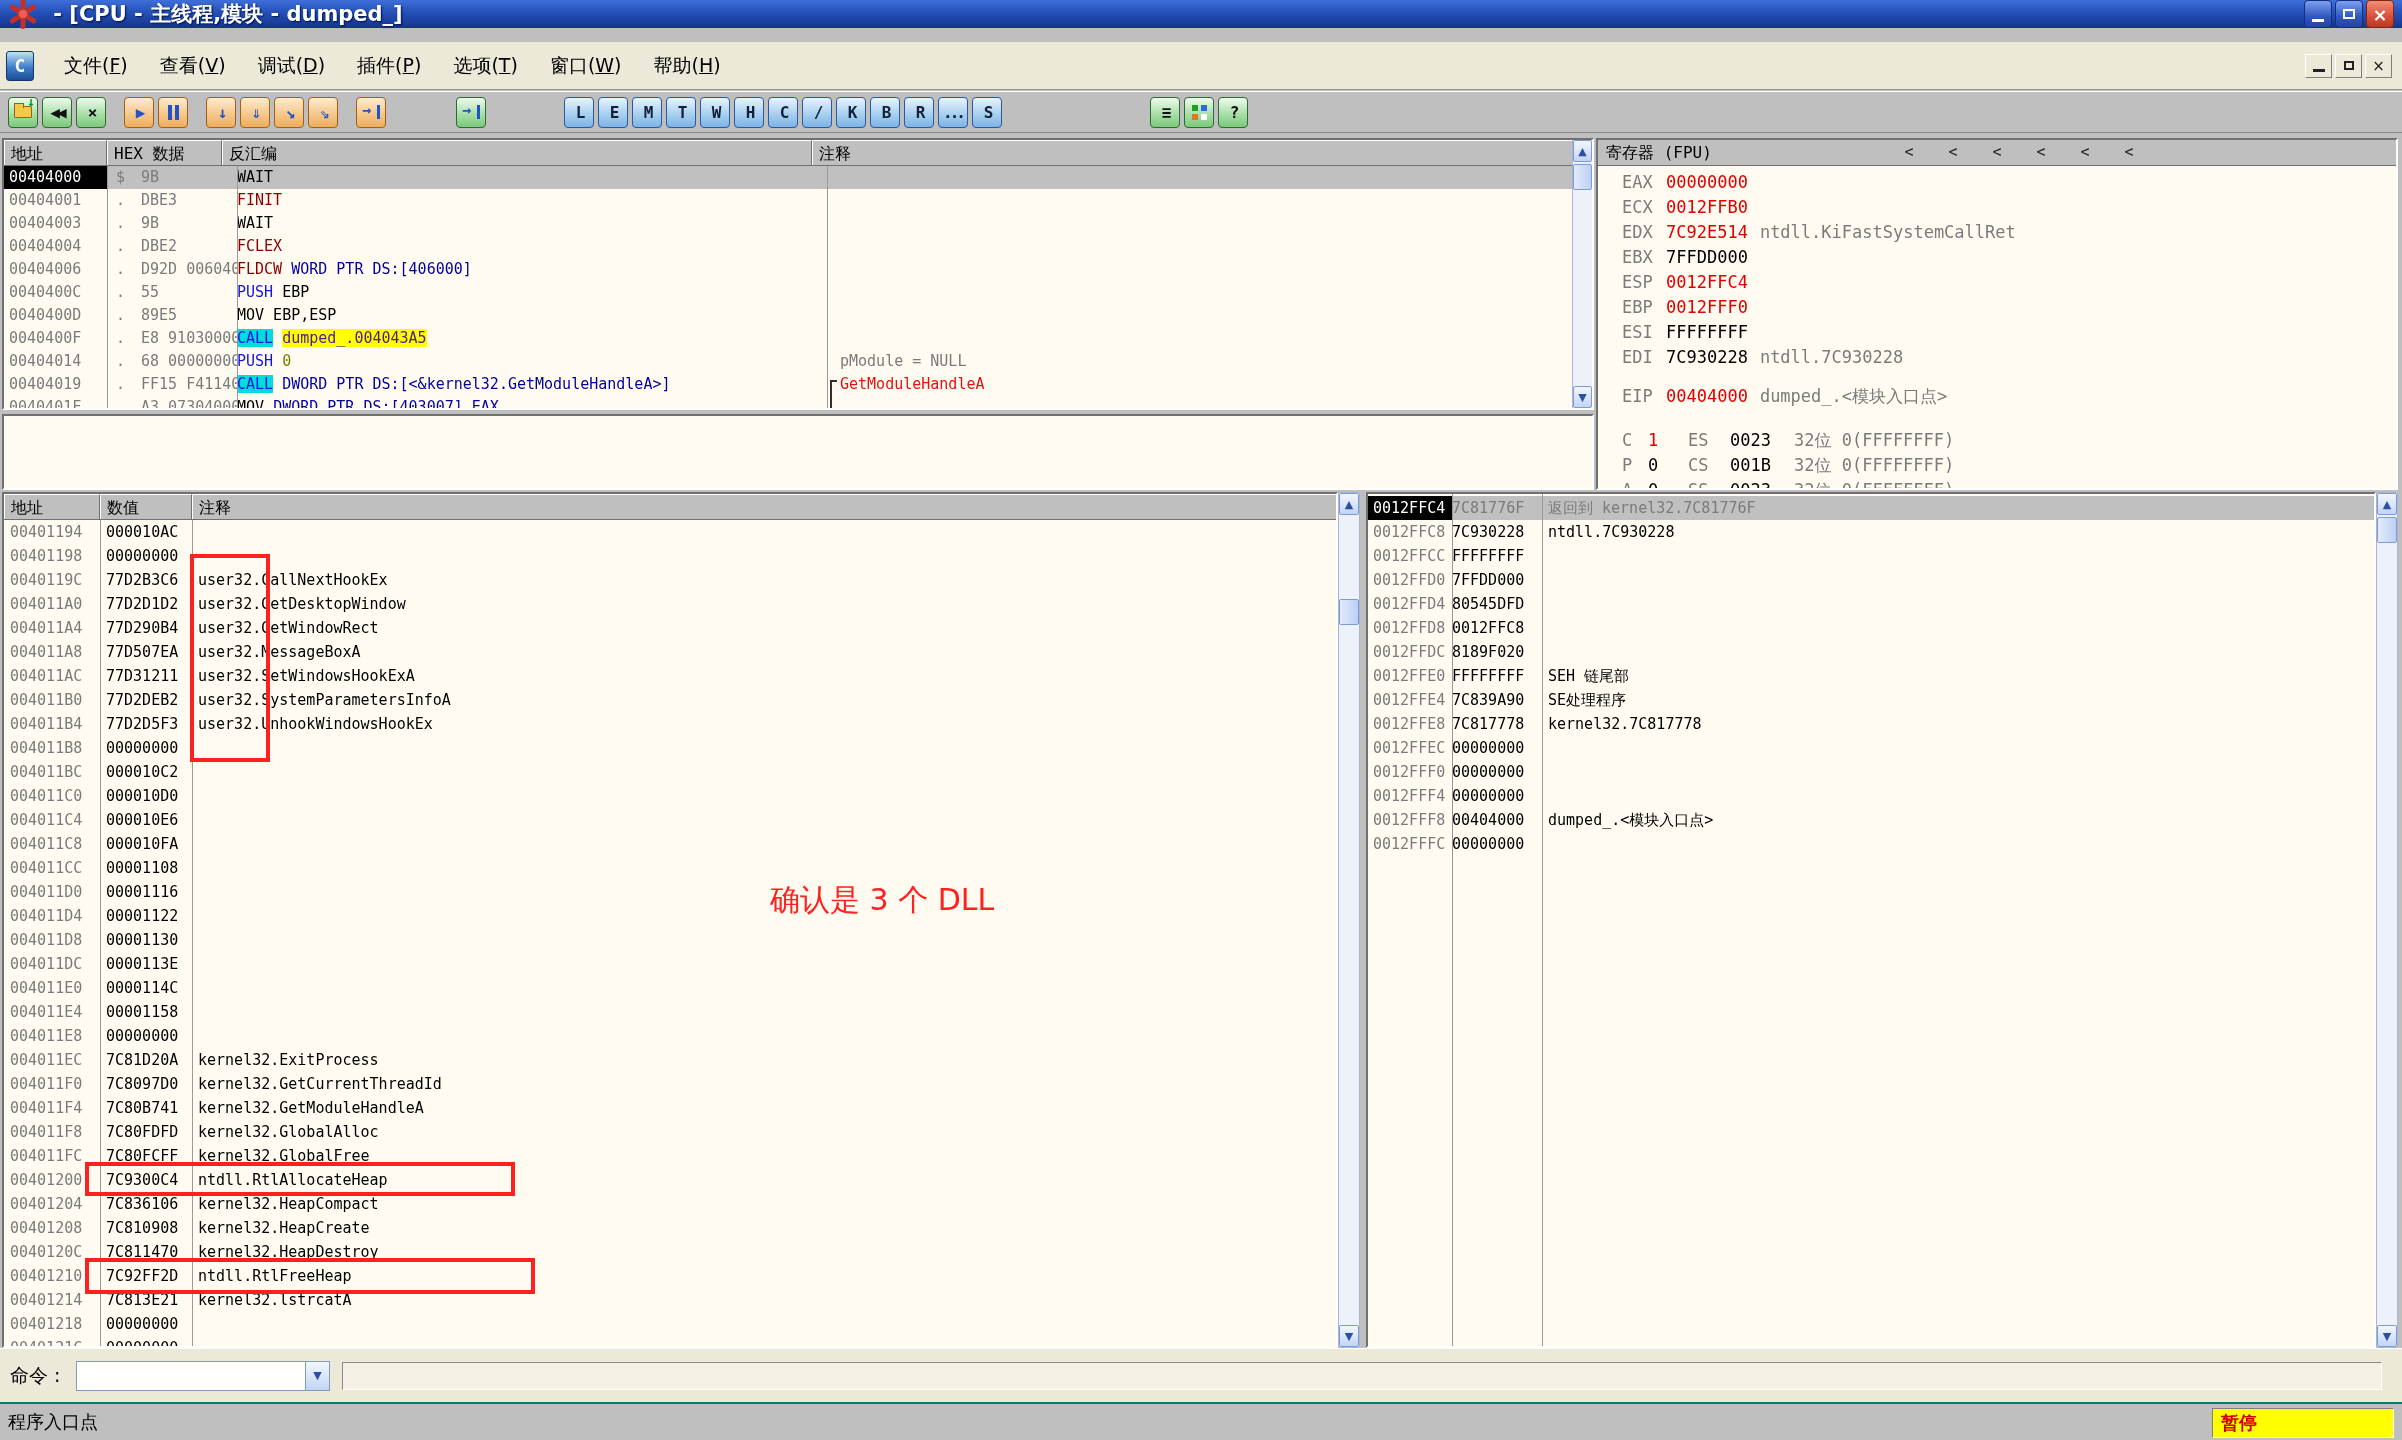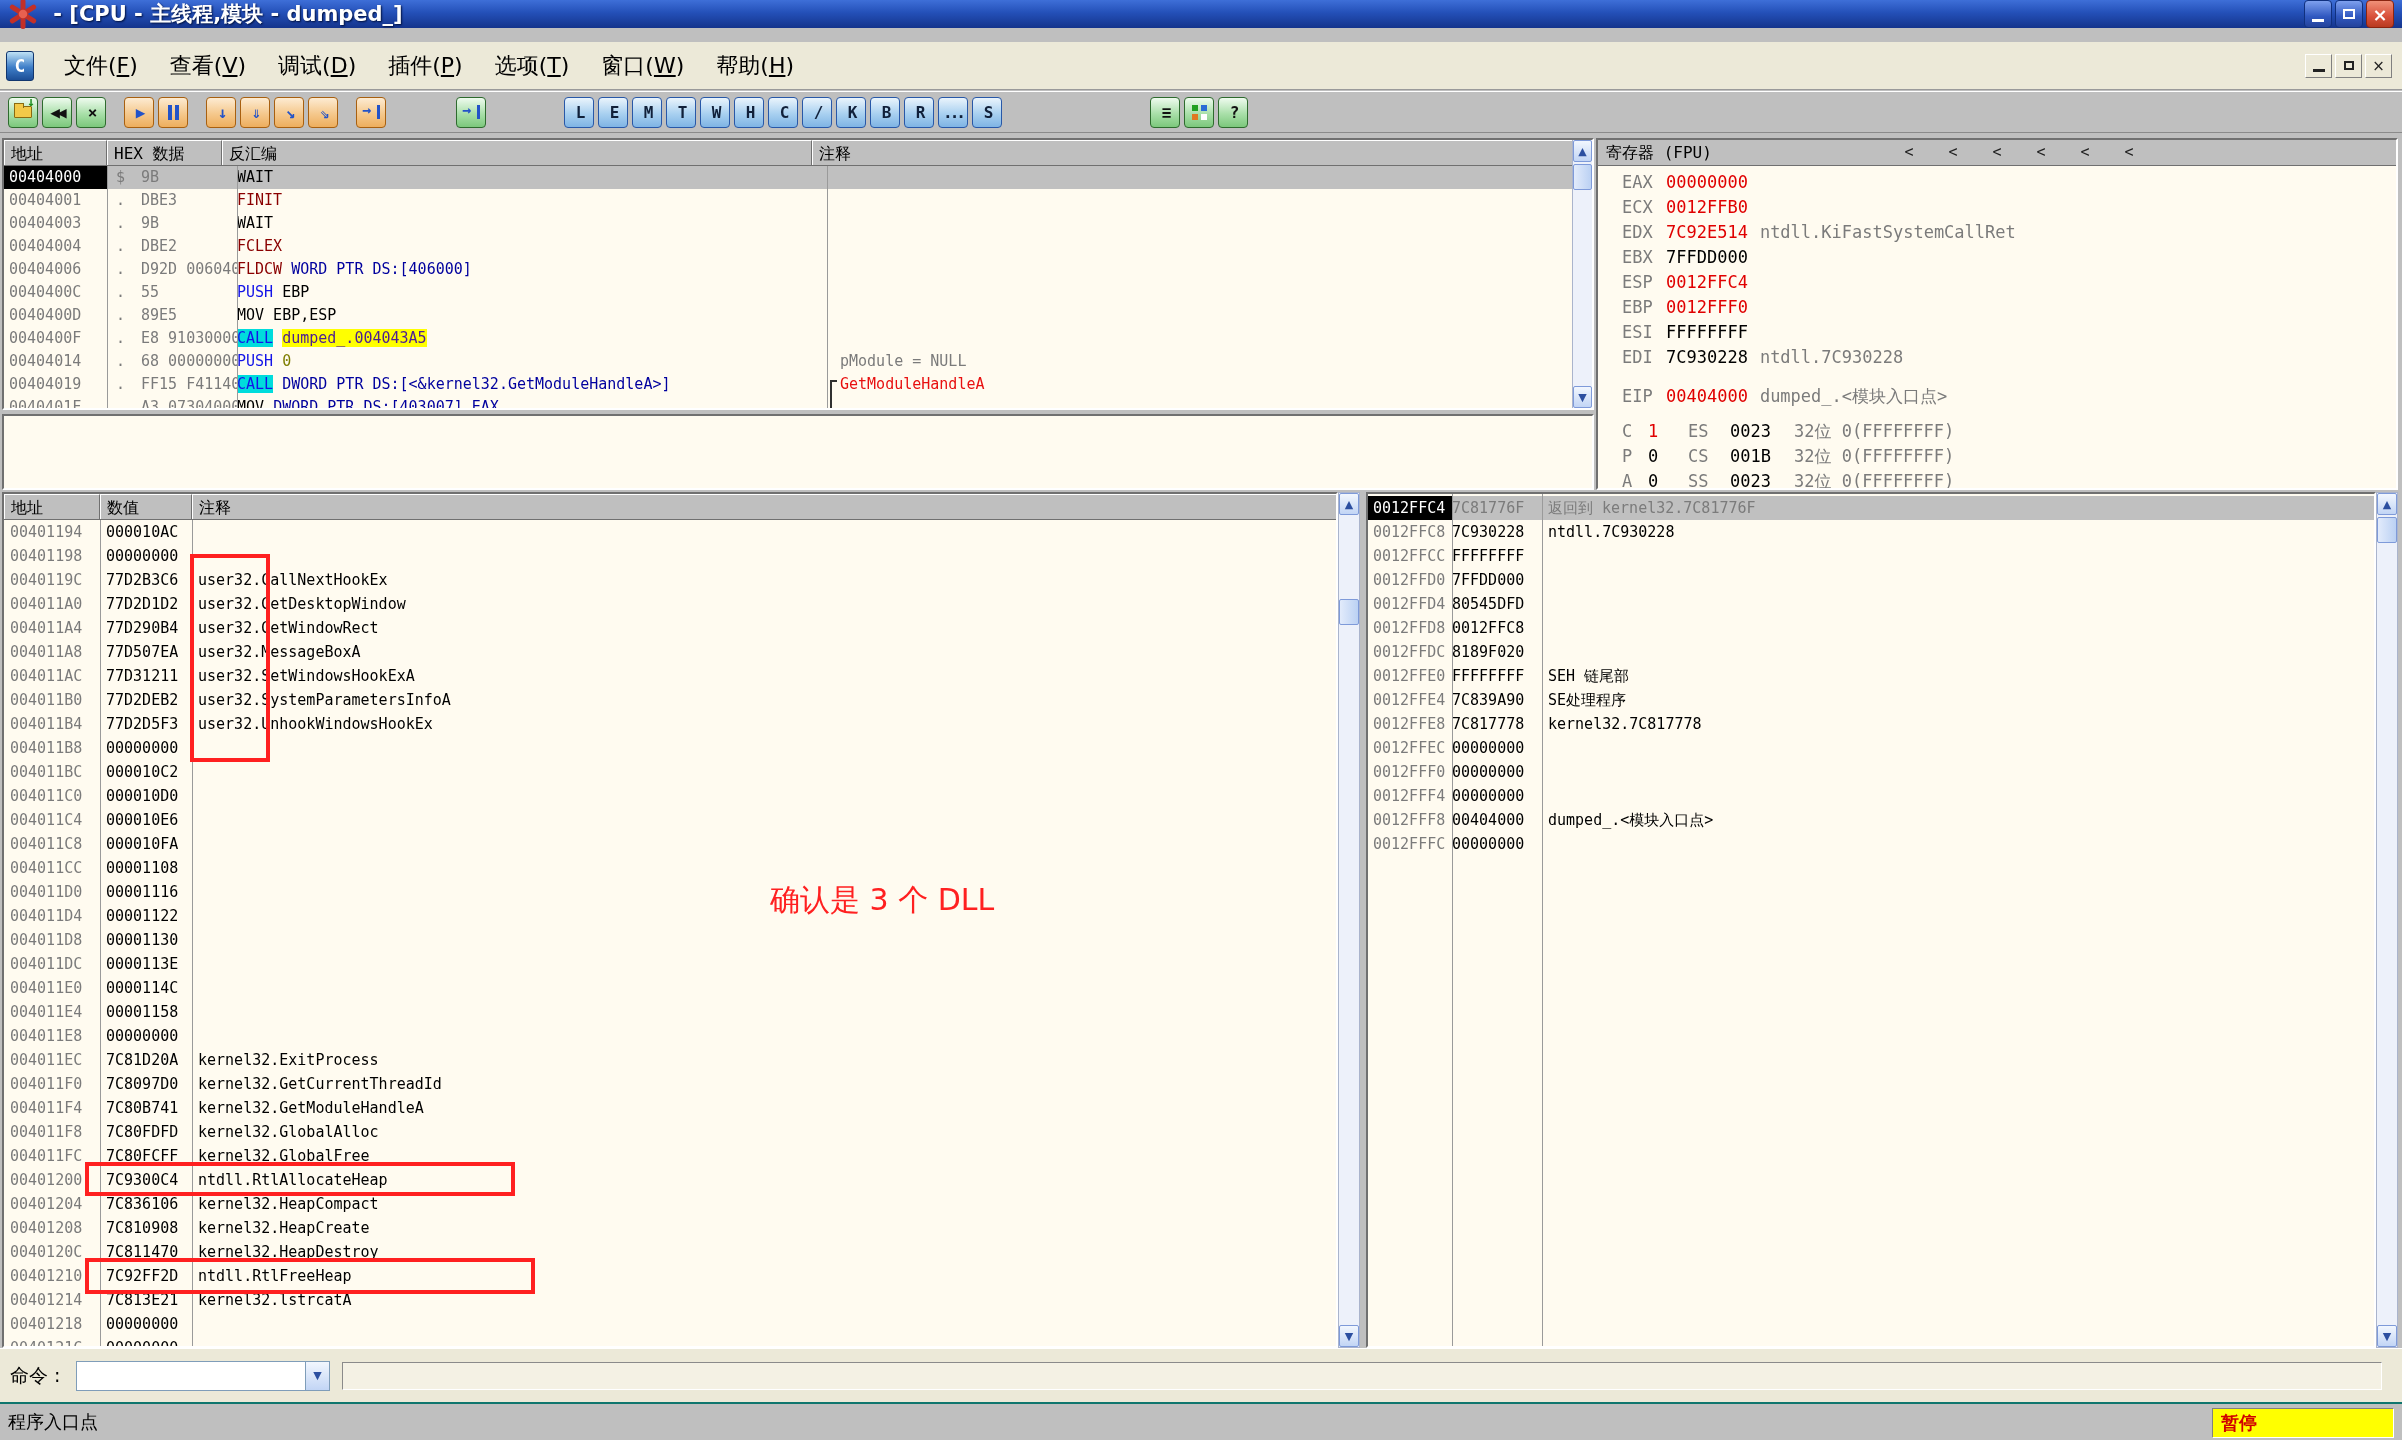--- a/index.html
+++ b/index.html
@@ -21,21 +21,21 @@
   .glyph-minbar{display:block;width:12px;height:3px;background:#fff;margin-top:12px}
   .glyph-restore{display:block;width:12px;height:10px;border:2px solid #fff}
 
   
   .menubar{position:absolute;left:0;top:42px;width:100%;height:48px;background:#ECE9D8;
     display:flex;align-items:center;padding:0 6px;border-bottom:1px solid #9a9a9a}
   .cicon{width:28px;height:30px;border-radius:3px;margin-right:14px;
     background:linear-gradient(180deg,#BFE2F5,#3E7EC8 55%,#1C4E96);border:1px solid #12366E;
     color:#fff;font-weight:bold;font-size:18px;display:flex;align-items:center;justify-content:center;
     font-family:"DejaVu Sans Mono",monospace}
-  .mitem{font-size:22px;color:#000;padding:6px 16px;cursor:default}
+  .mitem{font-size:19px;color:#000;padding:6px 16px;cursor:default}
   .child-btns{margin-left:auto;display:flex;gap:3px;margin-right:4px}
   .cbtn{width:27px;height:24px;background:#ECE9D8;border:1px solid;border-color:#fff #808080 #808080 #fff;
     display:flex;align-items:center;justify-content:center;font-size:15px;color:#222}
 
   
   .toolbar{position:absolute;left:0;top:91px;width:100%;height:42px;background:#BFBFBF;
     border-top:1px solid #fff;border-bottom:1px solid #8a8a8a;display:flex;align-items:center;padding-left:8px}
   .tgroup{display:flex;gap:4px;margin-right:18px}
   .tg4{margin-left:52px}.tg5{margin-left:60px}.tg6{margin-left:130px}
   .tbtn{width:30px;height:31px;border-radius:4px;display:flex;align-items:center;justify-content:center;
@@ -89,21 +89,21 @@
   #registers-pane{left:1596px;top:138px;width:802px;height:352px}
   #registers-pane .phead{padding-left:8px}
   .collapse-box{position:absolute;left:296px;top:0;width:250px;height:26px;display:flex;justify-content:space-between}
   .collapse-btn{width:30px;text-align:center;color:#222;font-family:"DejaVu Sans Mono",monospace;font-size:15px}
   #reg-rows{position:absolute;left:16px;top:30px;right:0;font-size:17px}
   .rrow{height:25px;line-height:25px;padding-left:8px;font-family:"DejaVu Sans Mono",monospace;white-space:pre}
   .r-name{display:inline-block;width:44px;color:#7b7b7b}
   .r-val{color:#000}.r-val.red{color:#E00000}
   .r-cmt{color:#7b7b7b;margin-left:12px}
   .rspace{height:14px}
-  #flag-rows{margin-top:10px}
+  #flag-rows{margin-top:19px}
   .frow{height:25px;line-height:25px;padding-left:8px;font-family:"DejaVu Sans Mono",monospace;white-space:pre}
   .f-l{display:inline-block;width:26px;color:#7b7b7b}
   .f-v{display:inline-block;width:40px;color:#000}.f-v.red{color:#E00000}
   .f-s{display:inline-block;width:42px;color:#7b7b7b}
   .f-sv{display:inline-block;width:64px;color:#000}
   .f-t{color:#7b7b7b}
 
   
   #dump-pane{left:2px;top:492px;width:1336px;height:856px}
   #dump-rows{position:absolute;left:0;top:26px;right:0;font-size:15px}

